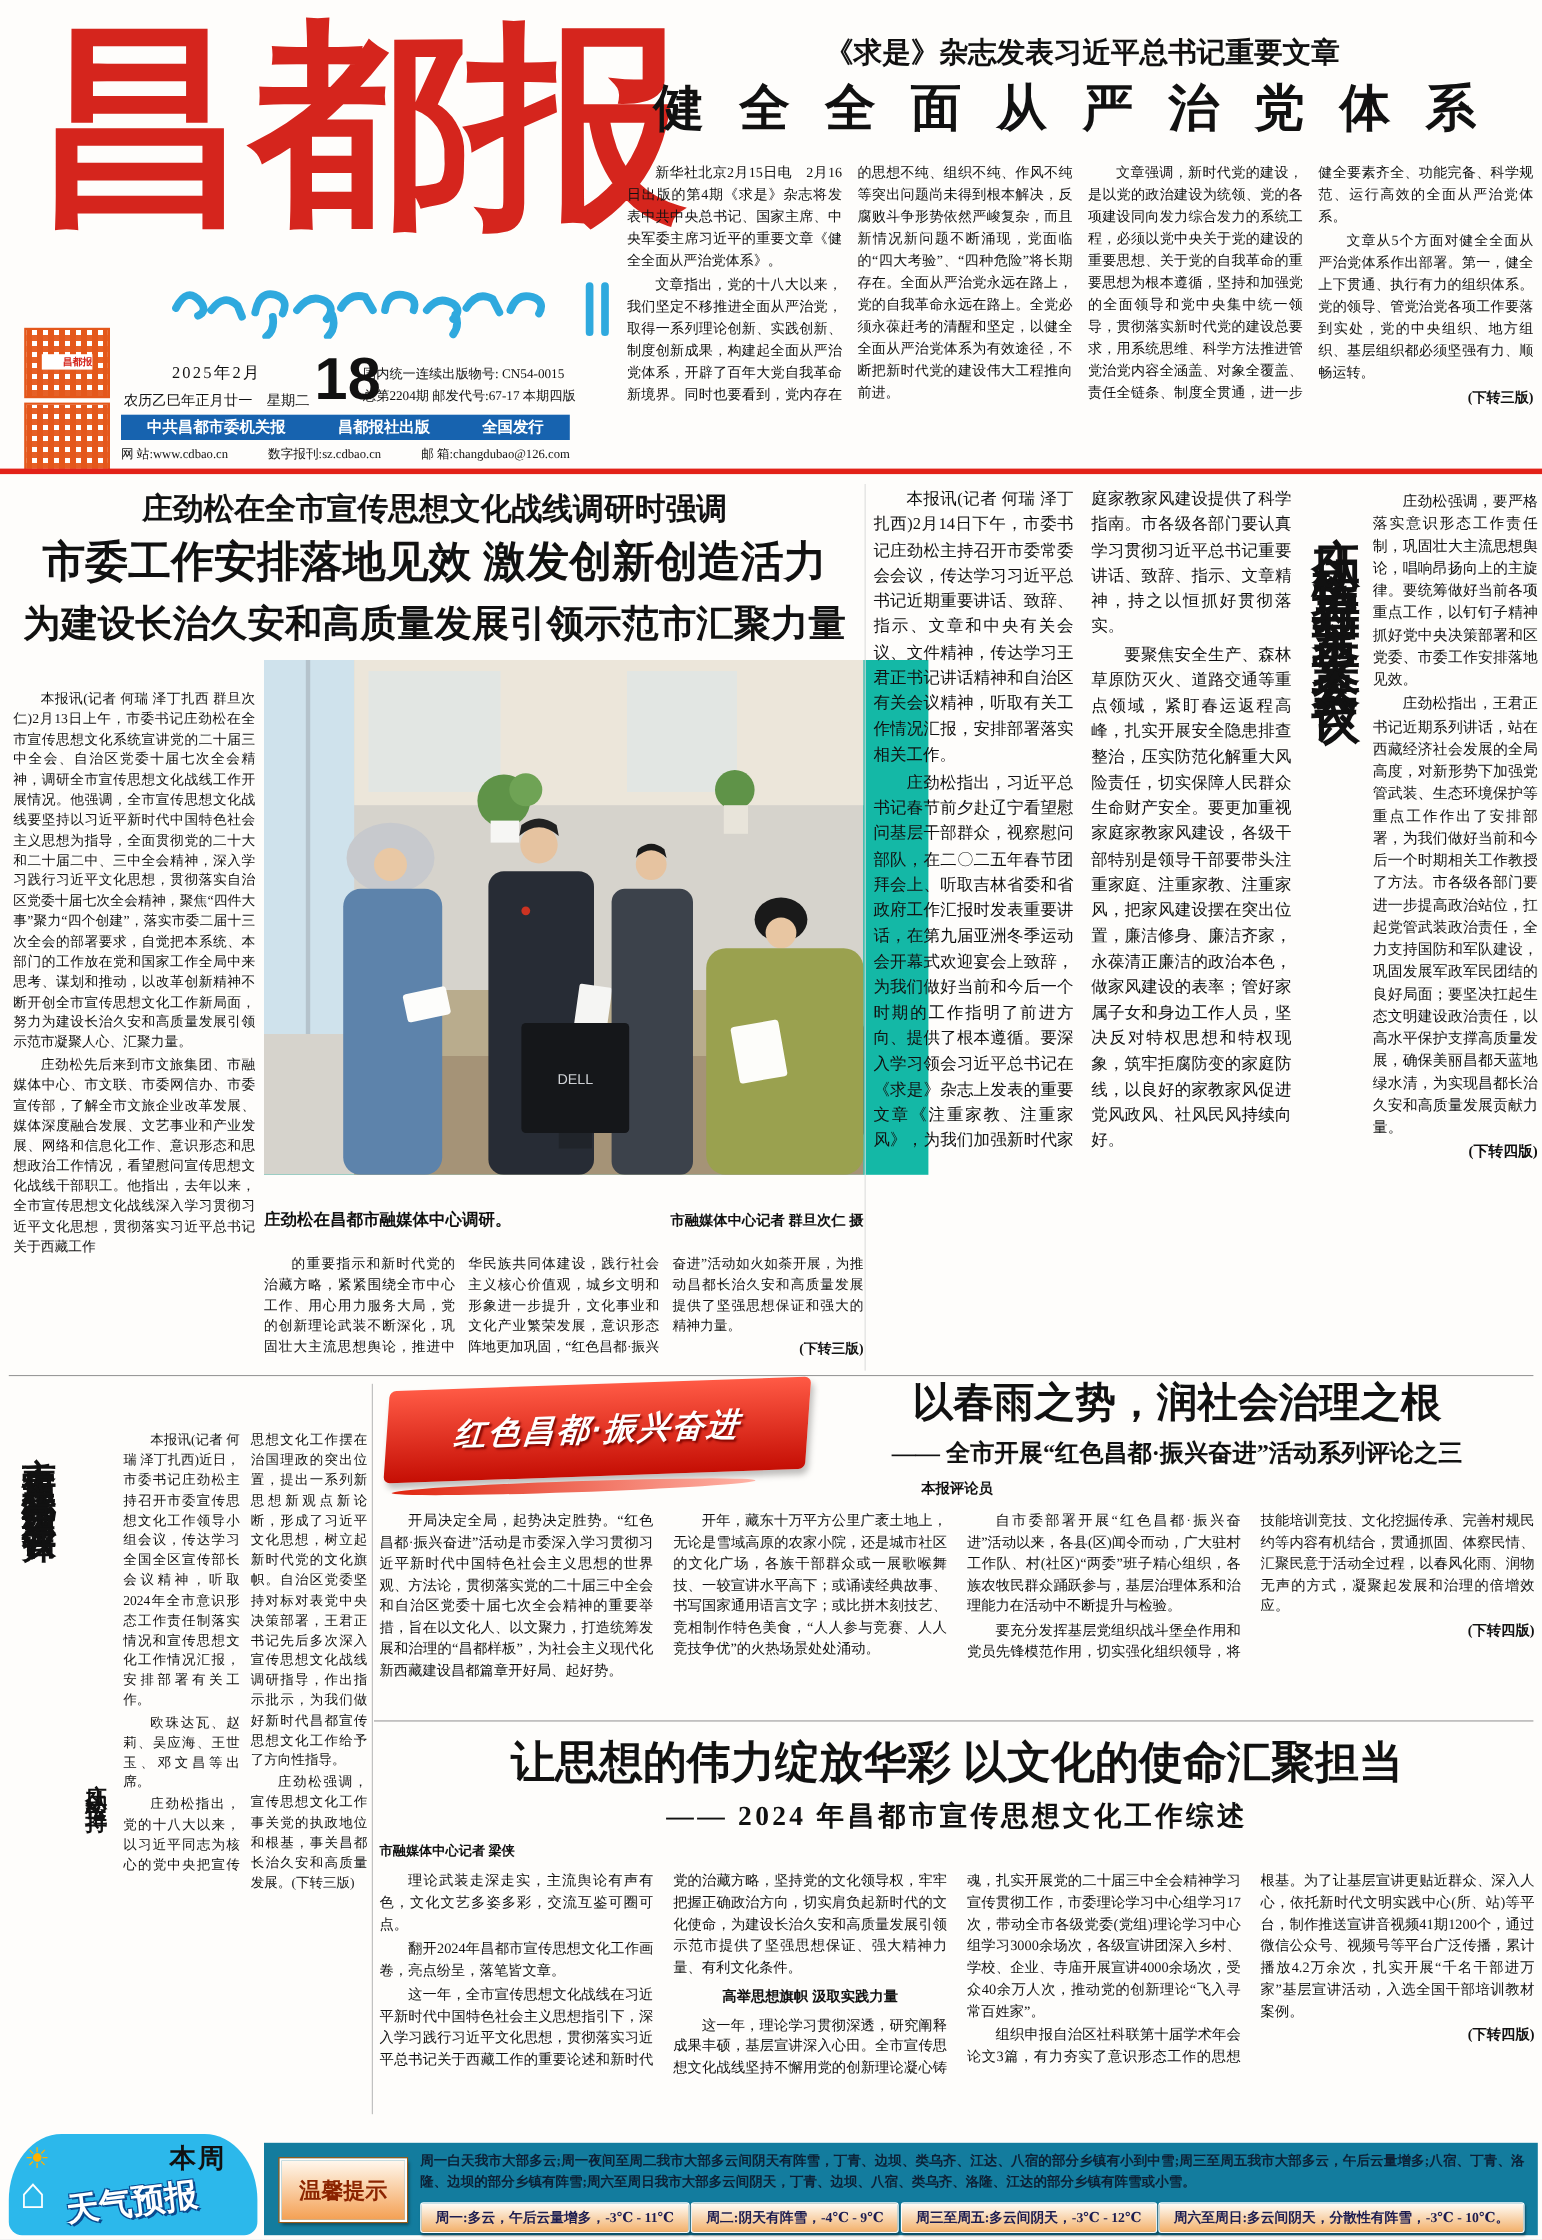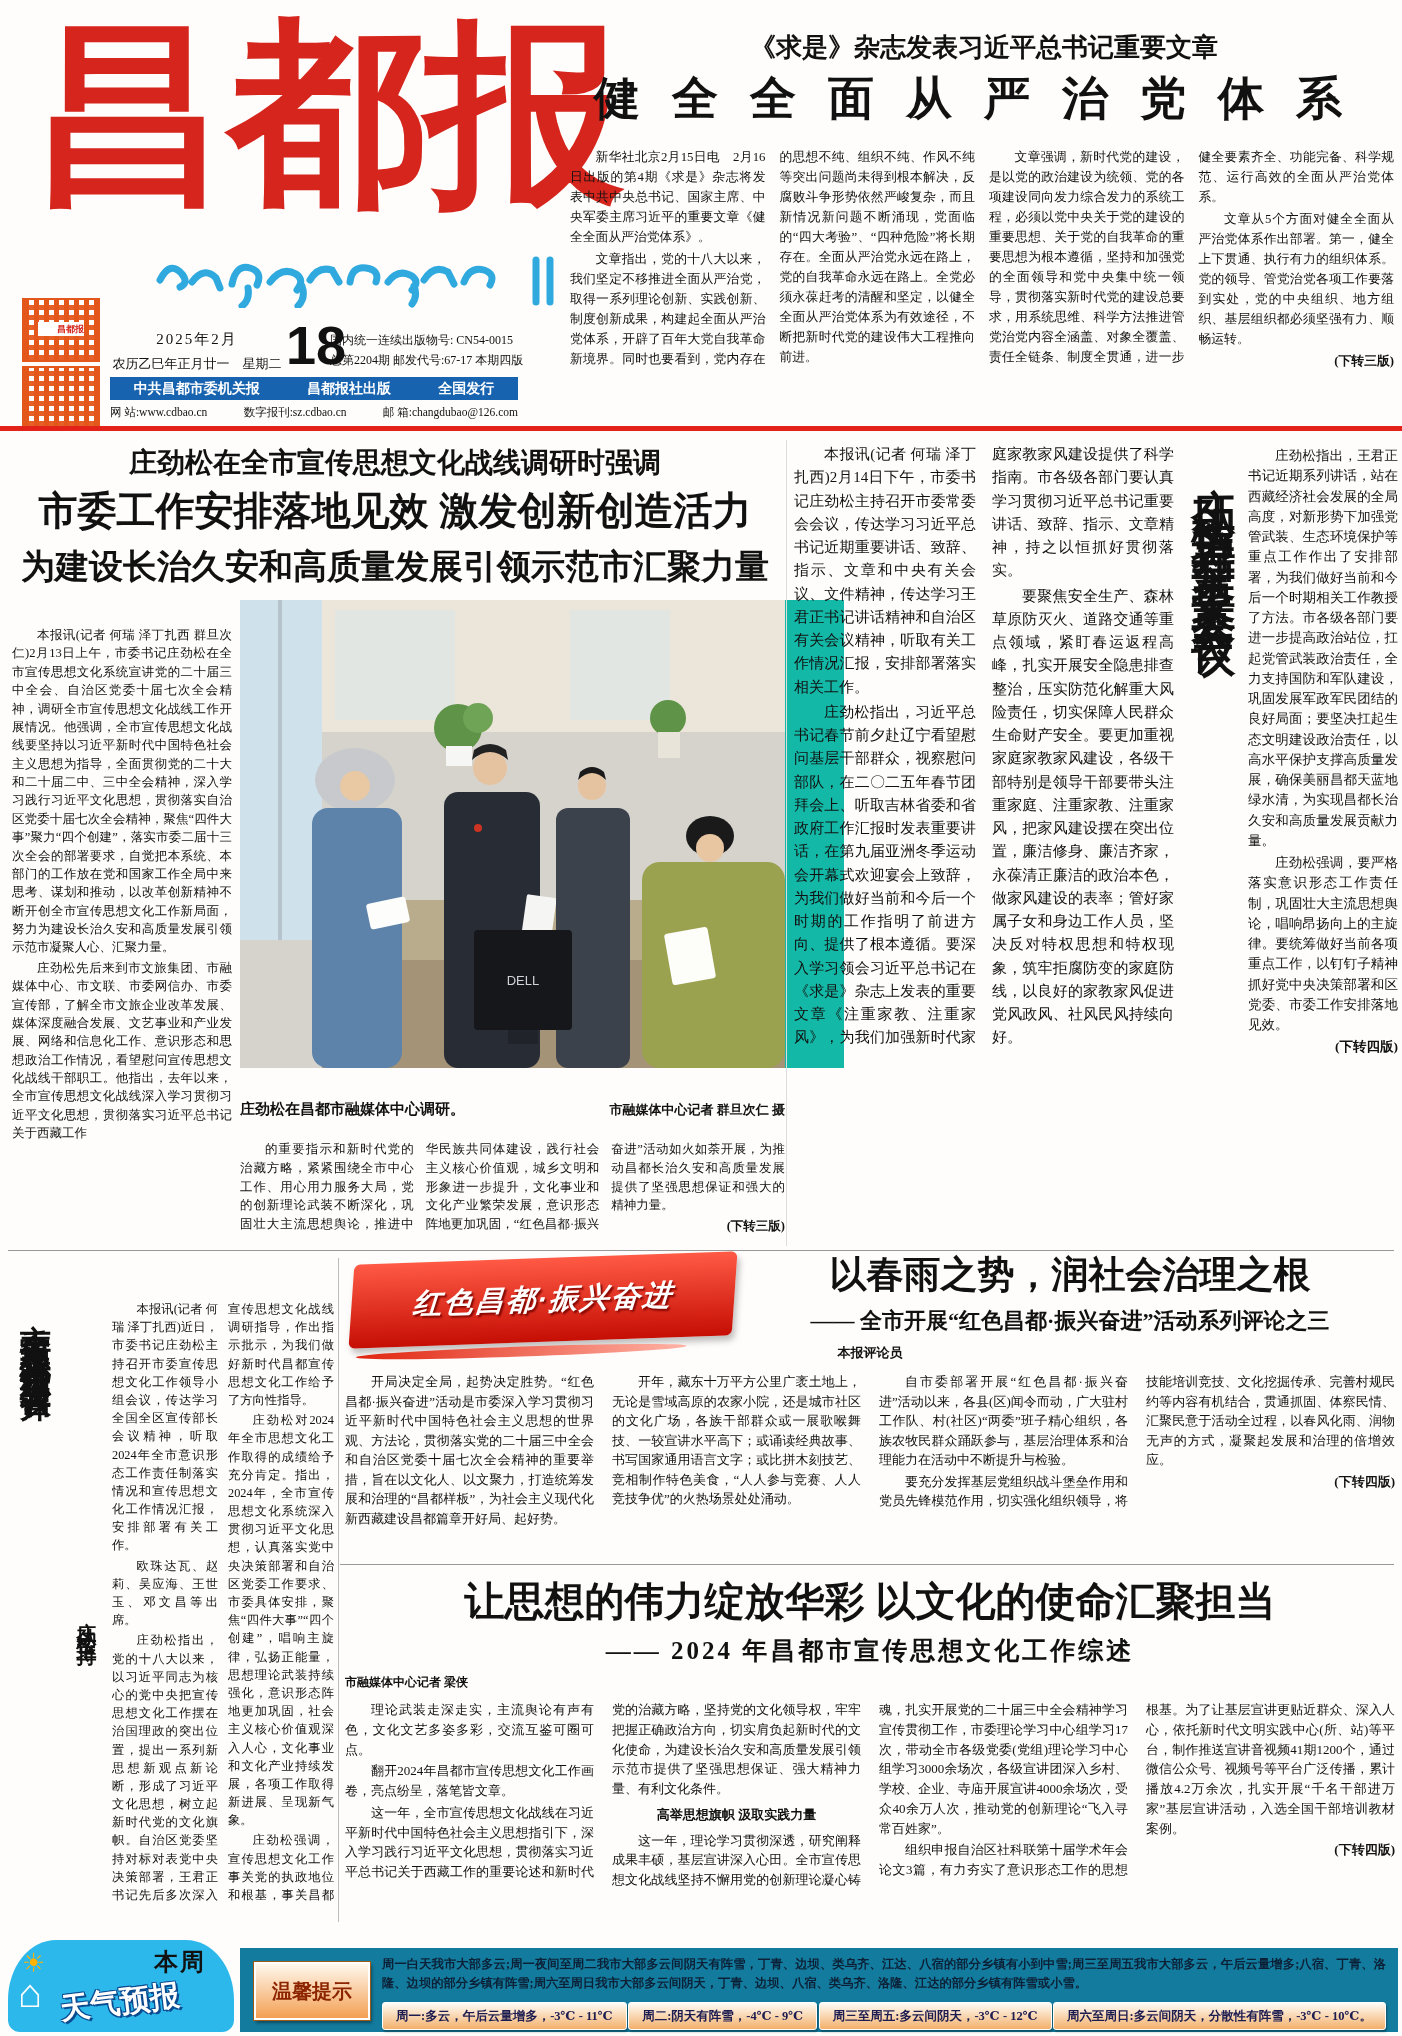--- a/index.html
+++ b/index.html
@@ -247,35 +247,34 @@
     </div>
 
   <div class="abs vr0"></div>
   <div class="abs cw-main flow">
       <p>本报讯(记者 何瑞 泽丁扎西)2月14日下午，市委书记庄劲松主持召开市委常委会会议，传达学习习近平总书记近期重要讲话、致辞、指示、文章和中央有关会议、文件精神，传达学习王君正书记讲话精神和自治区有关会议精神，听取有关工作情况汇报，安排部署落实相关工作。</p>
       <p>庄劲松指出，习近平总书记春节前夕赴辽宁看望慰问基层干部群众，视察慰问部队，在二〇二五年春节团拜会上、听取吉林省委和省政府工作汇报时发表重要讲话，在第九届亚洲冬季运动会开幕式欢迎宴会上致辞，为我们做好当前和今后一个时期的工作指明了前进方向、提供了根本遵循。要深入学习领会习近平总书记在《求是》杂志上发表的重要文章《注重家教、注重家风》，为我们加强新时代家庭家教家风建设提供了科学指南。市各级各部门要认真学习贯彻习近平总书记重要讲话、致辞、指示、文章精神，持之以恒抓好贯彻落实。</p>
       <p>要聚焦安全生产、森林草原防灭火、道路交通等重点领域，紧盯春运返程高峰，扎实开展安全隐患排查整治，压实防范化解重大风险责任，切实保障人民群众生命财产安全。要更加重视家庭家教家风建设，各级干部特别是领导干部要带头注重家庭、注重家教、注重家风，把家风建设摆在突出位置，廉洁修身、廉洁齐家，永葆清正廉洁的政治本色，做家风建设的表率；管好家属子女和身边工作人员，坚决反对特权思想和特权现象，筑牢拒腐防变的家庭防线，以良好的家教家风促进党风政风、社风民风持续向好。</p>
     </div>
   <div class="abs cw-title">庄劲松主持召开市委常委会会议</div>
   <div class="abs cw-col3 flow">
+      <p>庄劲松强调，要严格落实意识形态工作责任制，巩固壮大主流思想舆论，唱响昂扬向上的主旋律。要统筹做好当前各项重点工作，以钉钉子精神抓好党中央决策部署和区党委、市委工作安排落地见效。</p>
       <p>庄劲松指出，王君正书记近期系列讲话，站在西藏经济社会发展的全局高度，对新形势下加强党管武装、生态环境保护等重点工作作出了安排部署，为我们做好当前和今后一个时期相关工作教授了方法。市各级各部门要进一步提高政治站位，扛起党管武装政治责任，全力支持国防和军队建设，巩固发展军政军民团结的良好局面；要坚决扛起生态文明建设政治责任，以高水平保护支撑高质量发展，确保美丽昌都天蓝地绿水清，为实现昌都长治久安和高质量发展贡献力量。</p>
-      <p>庄劲松强调，要严格落实意识形态工作责任制，巩固壮大主流思想舆论，唱响昂扬向上的主旋律。要统筹做好当前各项重点工作，以钉钉子精神抓好党中央决策部署和区党委、市委工作安排落地见效。</p>
       <p class="jump">(下转四版)</p>
     </div>
 
   <div class="abs hr1"></div>
   <div class="abs vr1"></div>
 
   <div class="abs xc-title">市委宣传思想文化工作领导小组会议召开</div>
   <div class="abs xc-sub">庄劲松主持</div>
   <div class="abs xc-body flow">
       <p>本报讯(记者 何瑞 泽丁扎西)近日，市委书记庄劲松主持召开市委宣传思想文化工作领导小组会议，传达学习全国全区宣传部长会议精神，听取2024年全市意识形态工作责任制落实情况和宣传思想文化工作情况汇报，安排部署有关工作。</p>
       <p>欧珠达瓦、赵莉、吴应海、王世玉、邓文昌等出席。</p>
       <p>庄劲松指出，党的十八大以来，以习近平同志为核心的党中央把宣传思想文化工作摆在治国理政的突出位置，提出一系列新思想新观点新论断，形成了习近平文化思想，树立起新时代党的文化旗帜。自治区党委坚持对标对表党中央决策部署，王君正书记先后多次深入宣传思想文化战线调研指导，作出指示批示，为我们做好新时代昌都宣传思想文化工作给予了方向性指导。</p>
-      <p>庄劲松对2024年全市思想文化工作取得的成绩给予充分肯定。指出，2024年，全市宣传思想文化系统深入贯彻习近平文化思想，认真落实党中央决策部署和自治区党委工作要求、市委具体安排，聚焦“四件大事”“四个创建”，唱响主旋律，弘扬正能量，思想理论武装持续强化，意识形态阵地更加巩固，社会主义核心价值观深入人心，文化事业和文化产业持续发展，各项工作取得新进展、呈现新气象。</p>
       <p>庄劲松强调，宣传思想文化工作事关党的执政地位和根基，事关昌都长治久安和高质量发展。(下转三版)</p>
     </div>
 
   <div class="abs ribbon">
     <span>红色昌都·振兴奋进</span>
   </div>
   <div class="abs pl-head">以春雨之势，润社会治理之根</div>
   <div class="abs pl-byline">本报评论员</div>
   <div class="abs pl-sub">—— 全市开展“红色昌都·振兴奋进”活动系列评论之三</div>
   <div class="abs pl-body flow">

